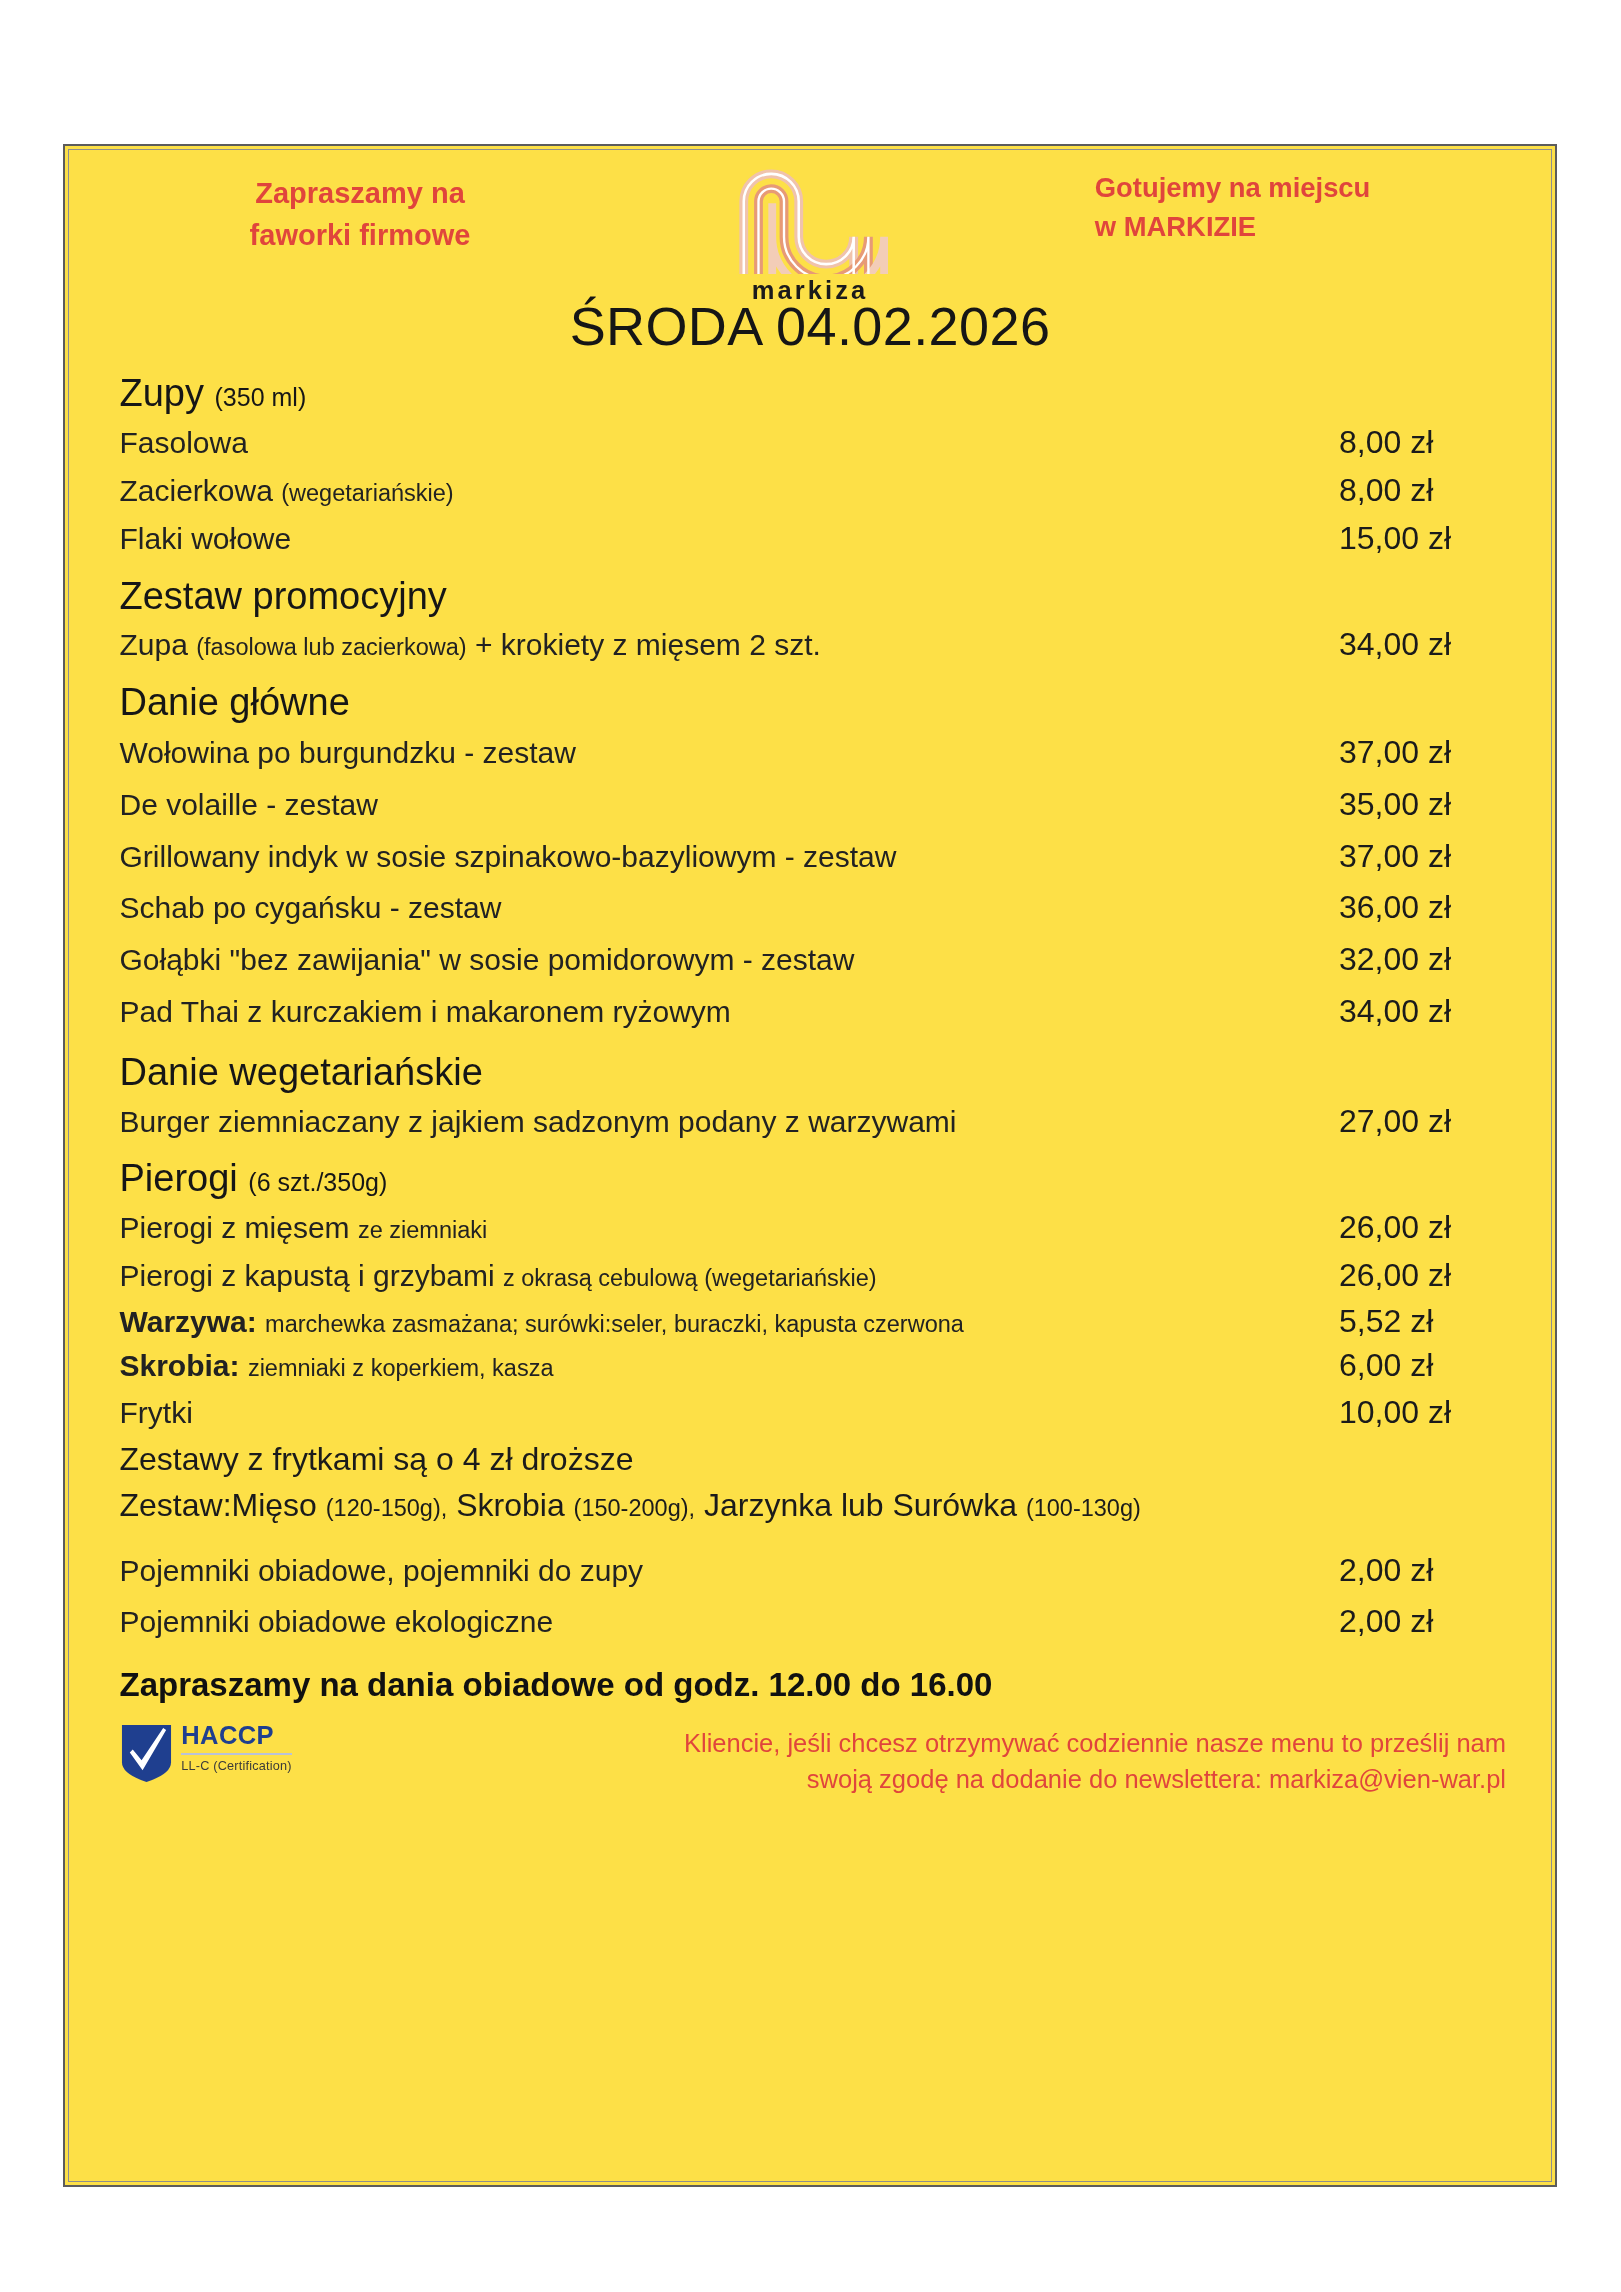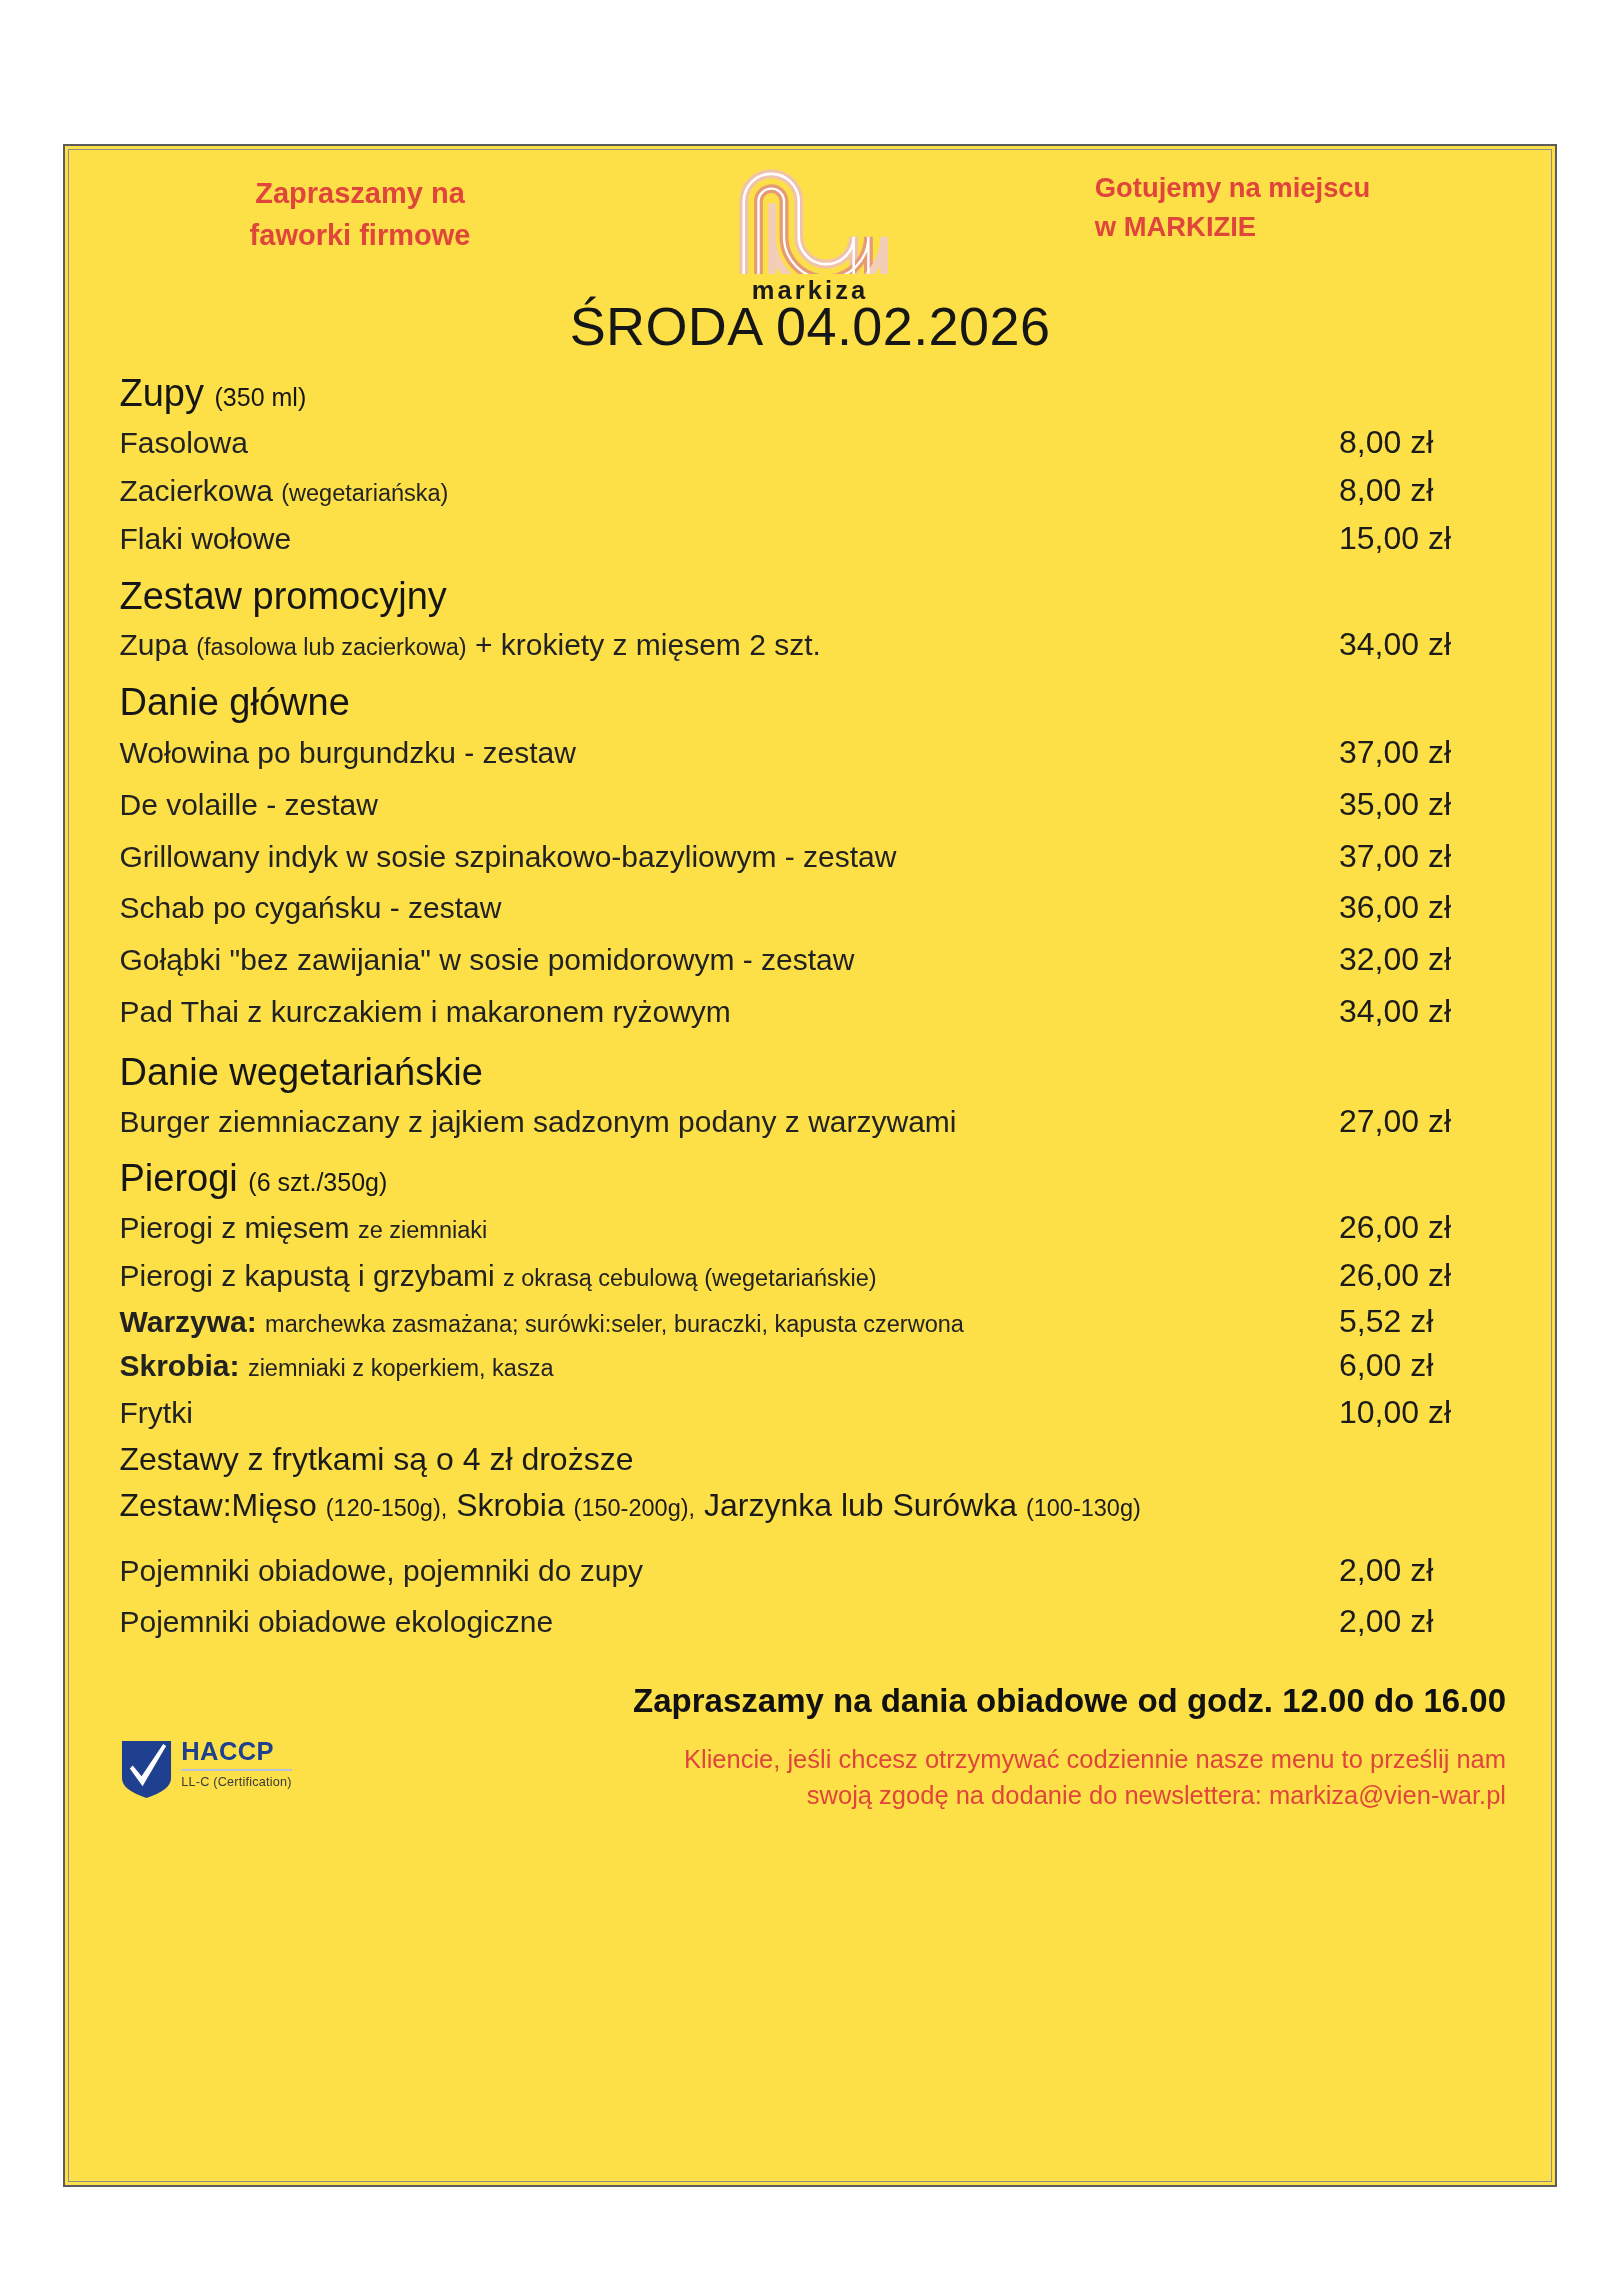--- a/index.html
+++ b/index.html
@@ -139,23 +139,22 @@
     font-size: 32px;
     color: #1b1b1b;
     line-height: 1.46;
   }
   .note-line .sm { font-size: 23.5px; }
 
   .closing {
     font-size: 33px;
     font-weight: bold;
     color: #111;
-    margin-top: 32px;
+    margin-top: 16px;
     line-height: 1.3;
-    text-align: right;
   }
 
   
   .footer {
     display: flex;
     align-items: flex-start;
     margin-top: 11.8px;
     padding: 0 23.5px 0 29px;
   }
   .haccp {
@@ -233,21 +232,21 @@
       <span class="qty">(350 ml)</span>
     </div>
 
     <div class="row">
       <span class="name">Fasolowa</span>
       <span class="price">8,00 zł</span>
     </div>
     <div class="row">
       <span class="name">
         <span>Zacierkowa</span>
-        <span class="sub">(wegetariańska)</span>
+        <span class="sub">(wegetariańskie)</span>
       </span>
       <span class="price">8,00 zł</span>
     </div>
     <div class="row">
       <span class="name">Flaki wołowe</span>
       <span class="price">15,00 zł</span>
     </div>
 
     <div class="sec-head">Zestaw promocyjny</div>
     <div class="row">

